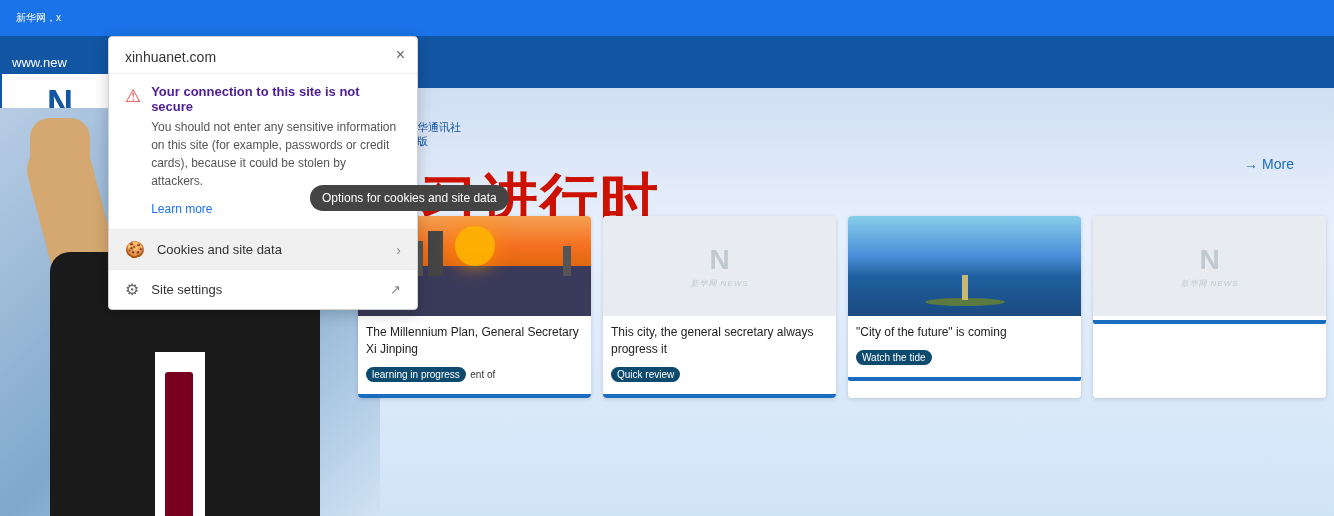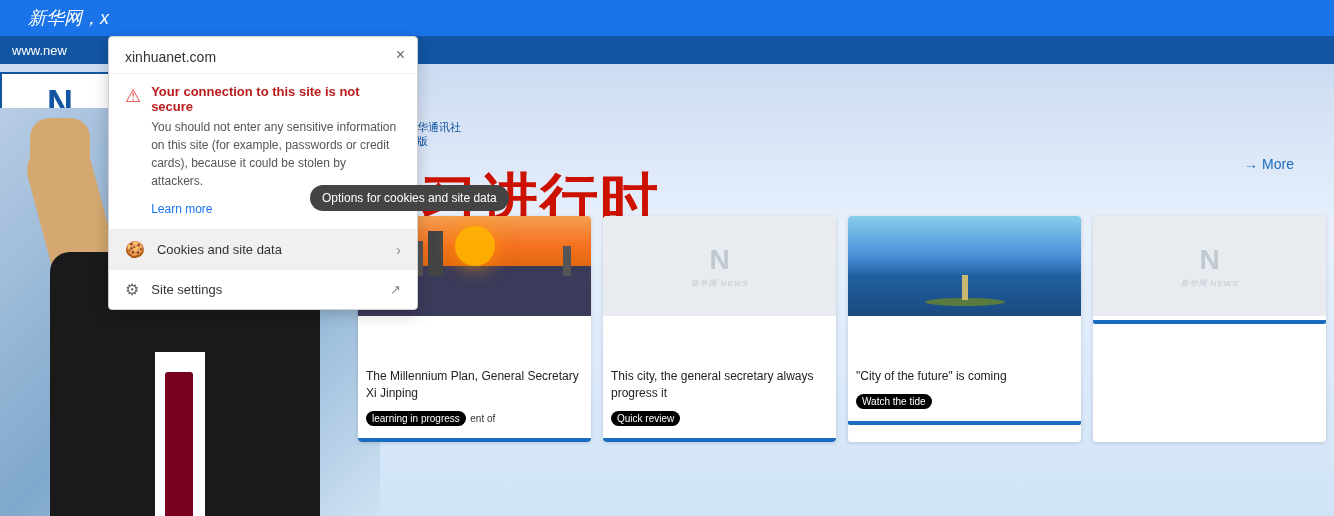--- a/index.html
+++ b/index.html
@@ -4,41 +4,40 @@
   <style>
     * { margin: 0; padding: 0; box-sizing: border-box; }
     body { width: 1334px; height: 516px; overflow: hidden; font-family: Arial, sans-serif; position: relative; }
 
     
     .browser-top {
       background: #1a73e8;
       height: 36px;
       display: flex;
       align-items: center;
-      padding: 0 28px;
+      padding: 0 16px;
       color: white;
-      font-size: 18px;
-      font-style: italic;
+      font-size: 10px;
     }
 
     
     .website-bg {
       position: absolute;
       top: 36px;
       left: 0;
       width: 1334px;
       height: 480px;
       background: linear-gradient(180deg, #c8d8f0 0%, #e8f0fc 40%, #d0e4f8 100%);
       overflow: hidden;
     }
 
     
     .site-header {
       background: #1255a3;
-      height: 28px;
+      height: 52px;
       display: flex;
       align-items: center;
       padding: 0 12px;
       color: white;
       font-size: 13px;
     }
 
     
     .news-logo {
       position: absolute;
@@ -117,33 +116,32 @@
 
     .card-img-water {
       background: linear-gradient(to bottom, #87CEEB 0%, #4a90d9 40%, #2060a0 60%, #1a4a80 100%);
       width: 100%;
       height: 100px;
       position: relative;
     }
 
     .news-card-body {
       padding: 8px;
-      margin-top: 44px;
     }
 
     .news-card-title {
       font-size: 12px;
       color: #222;
       line-height: 1.4;
       margin-bottom: 6px;
     }
 
     .tag-badge {
       display: inline-block;
-      background: #000000;
+      background: #0c4a6e;
       color: white;
       font-size: 10px;
       padding: 2px 6px;
       border-radius: 10px;
       margin-top: 2px;
     }
 
     
     .more-btn {
       position: absolute;
@@ -206,21 +204,21 @@
 
     .warning-icon {
       color: #e53935;
       font-size: 18px;
       margin-top: 1px;
       flex-shrink: 0;
     }
 
     .security-title {
       font-size: 13px;
-      color: #b91c1c;
+      color: #4c1d95;
       font-weight: 600;
       margin-bottom: 4px;
     }
 
     .security-desc {
       font-size: 12px;
       color: #555;
       line-height: 1.5;
     }
 

